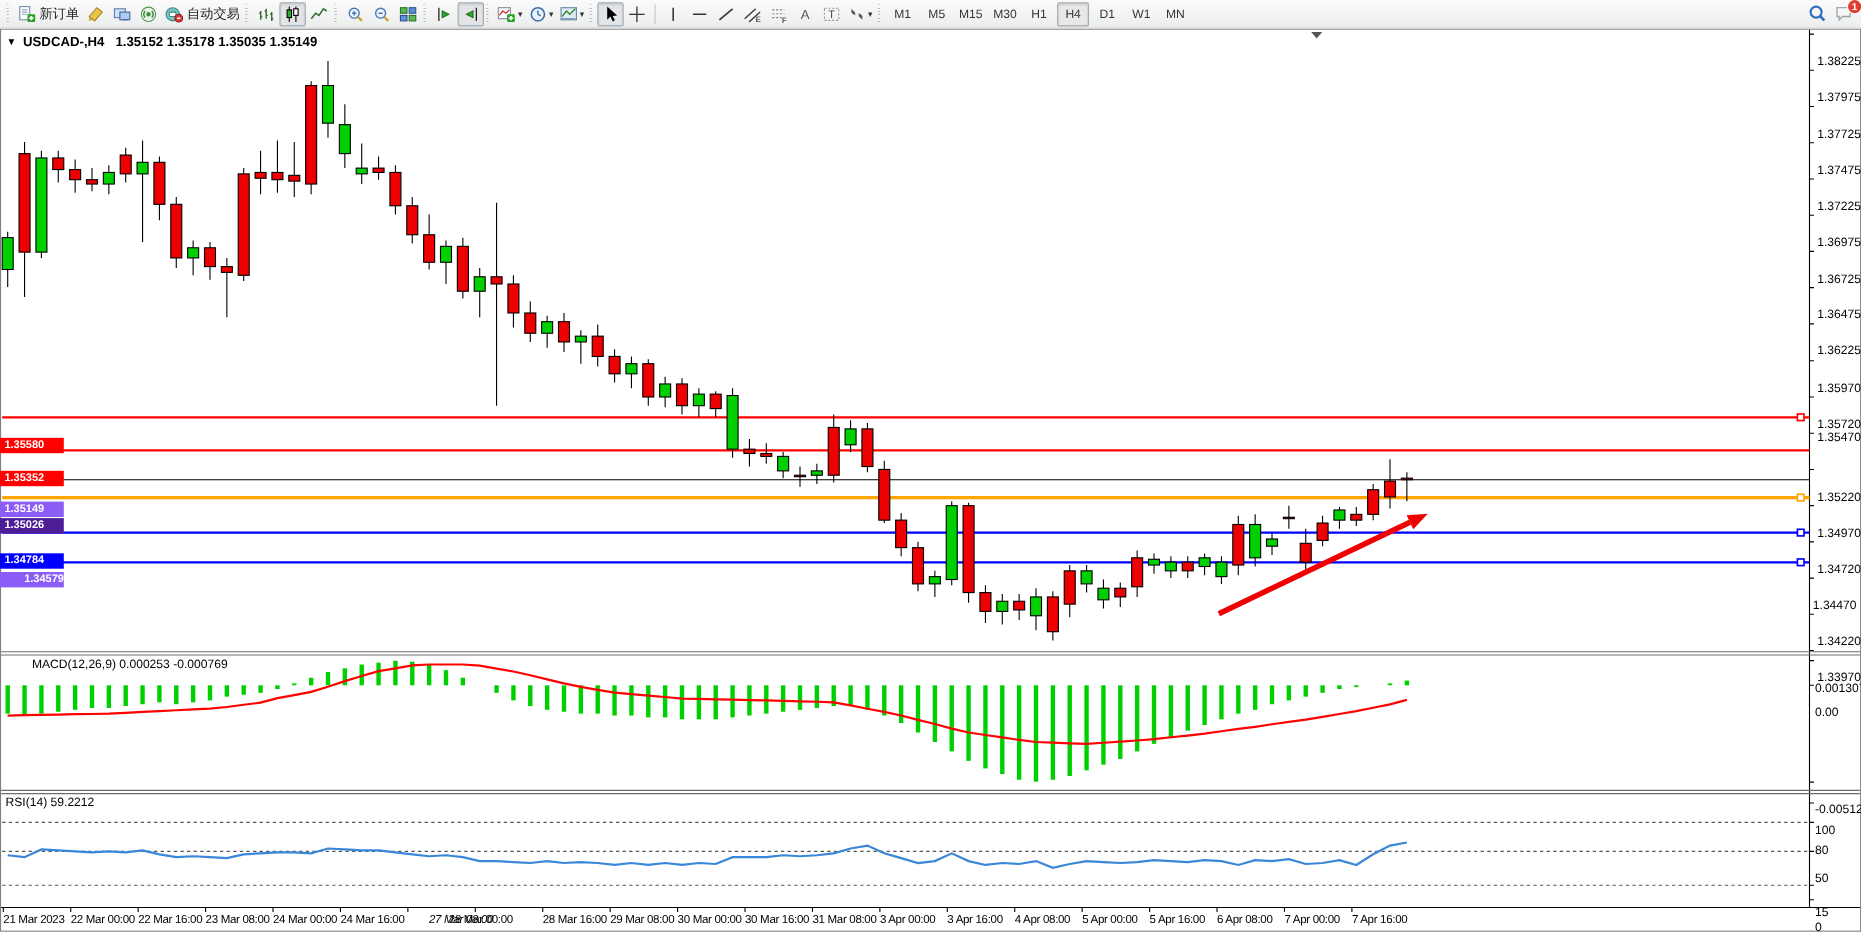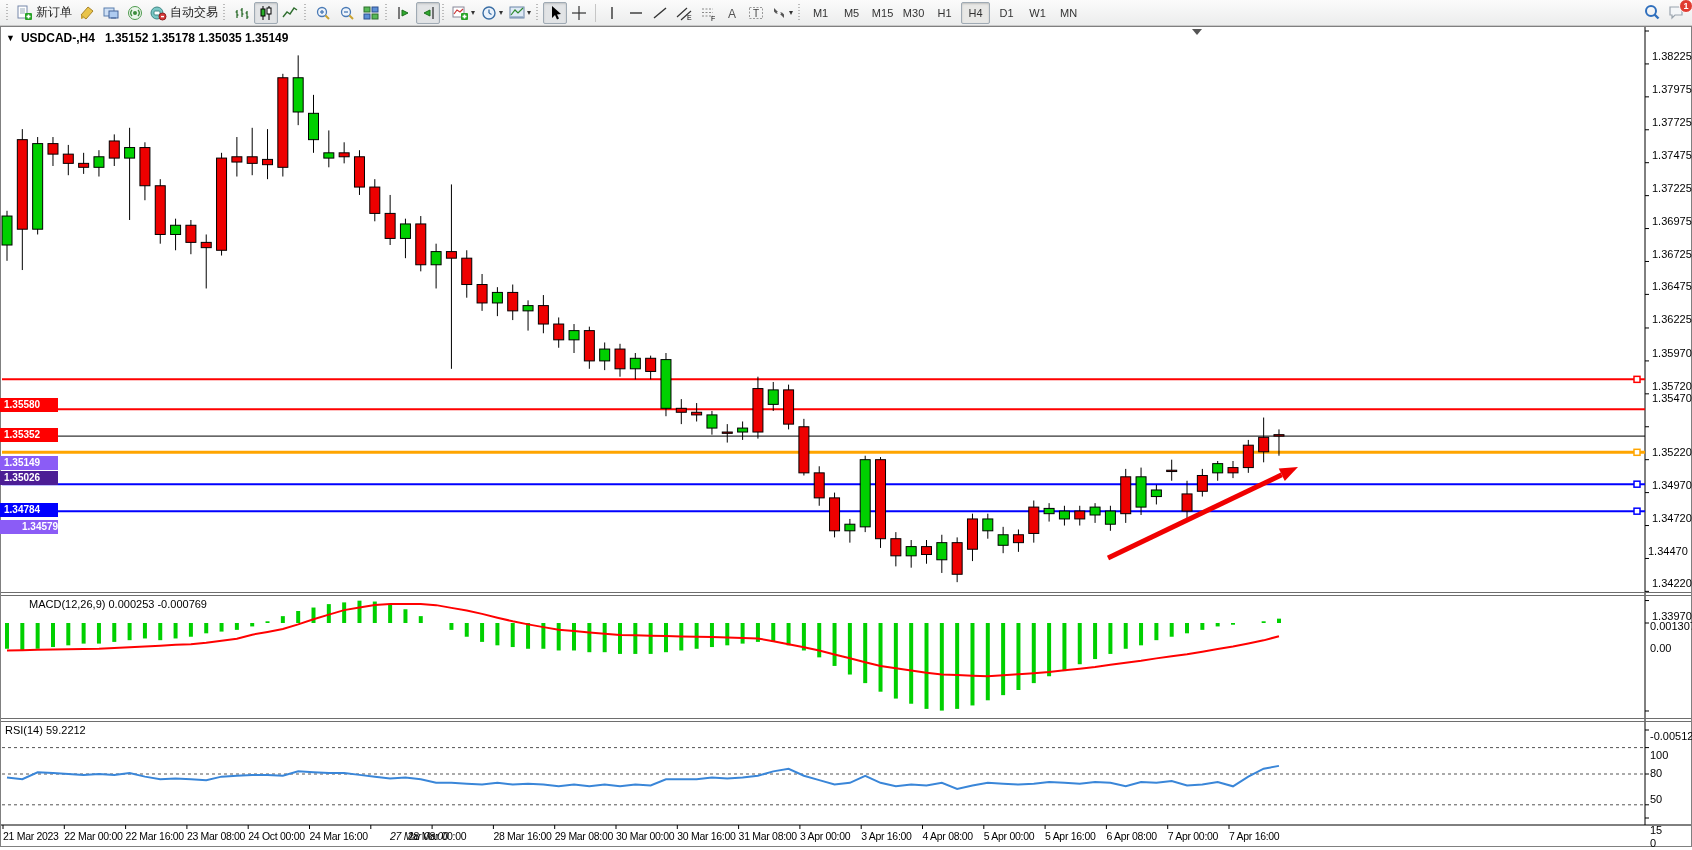--- a/index.html
+++ b/index.html
@@ -621,21 +621,21 @@
         <span class="axlabel" style="left: 1650px; top: 703.998px;">-0.005123</span>
         <span class="axlabel" style="left: 1650px; top: 723px;">100</span>
         <span class="axlabel" style="left: 1650px; top: 740.6px;">80</span>
         <span class="axlabel" style="left: 1650px; top: 767px;">50</span>
         <span class="axlabel" style="left: 1650px; top: 797.8px;">15</span>
         <span class="axlabel" style="left: 1650px; top: 811px;">0</span>
         <span class="timelabel" style="left: 3px; top: 804px;">21 Mar 2023</span>
         <span class="timelabel" style="left: 64.3px; top: 804px;">22 Mar 00:00</span>
         <span class="timelabel" style="left: 125.6px; top: 804px;">22 Mar 16:00</span>
         <span class="timelabel" style="left: 186.9px; top: 804px;">23 Mar 08:00</span>
-        <span class="timelabel" style="left: 248.2px; top: 804px;">24 Oct 00:00</span>
+        <span class="timelabel" style="left: 248.2px; top: 804px;">24 Mar 00:00</span>
         <span class="timelabel" style="left: 309.5px; top: 804px;">24 Mar 16:00</span>
         <span class="timelabel" style="left: 390px; top: 804px; font-style: italic;">27 Mar 08:00</span>
         <span class="timelabel" style="left: 408px; top: 804px;">28 Mar 00:00</span>
         <span class="timelabel" style="left: 493.4px; top: 804px;">28 Mar 16:00</span>
         <span class="timelabel" style="left: 554.7px; top: 804px;">29 Mar 08:00</span>
         <span class="timelabel" style="left: 616px; top: 804px;">30 Mar 00:00</span>
         <span class="timelabel" style="left: 677.3px; top: 804px;">30 Mar 16:00</span>
         <span class="timelabel" style="left: 738.6px; top: 804px;">31 Mar 08:00</span>
         <span class="timelabel" style="left: 799.9px; top: 804px;">3 Apr 00:00</span>
         <span class="timelabel" style="left: 861.2px; top: 804px;">3 Apr 16:00</span>

